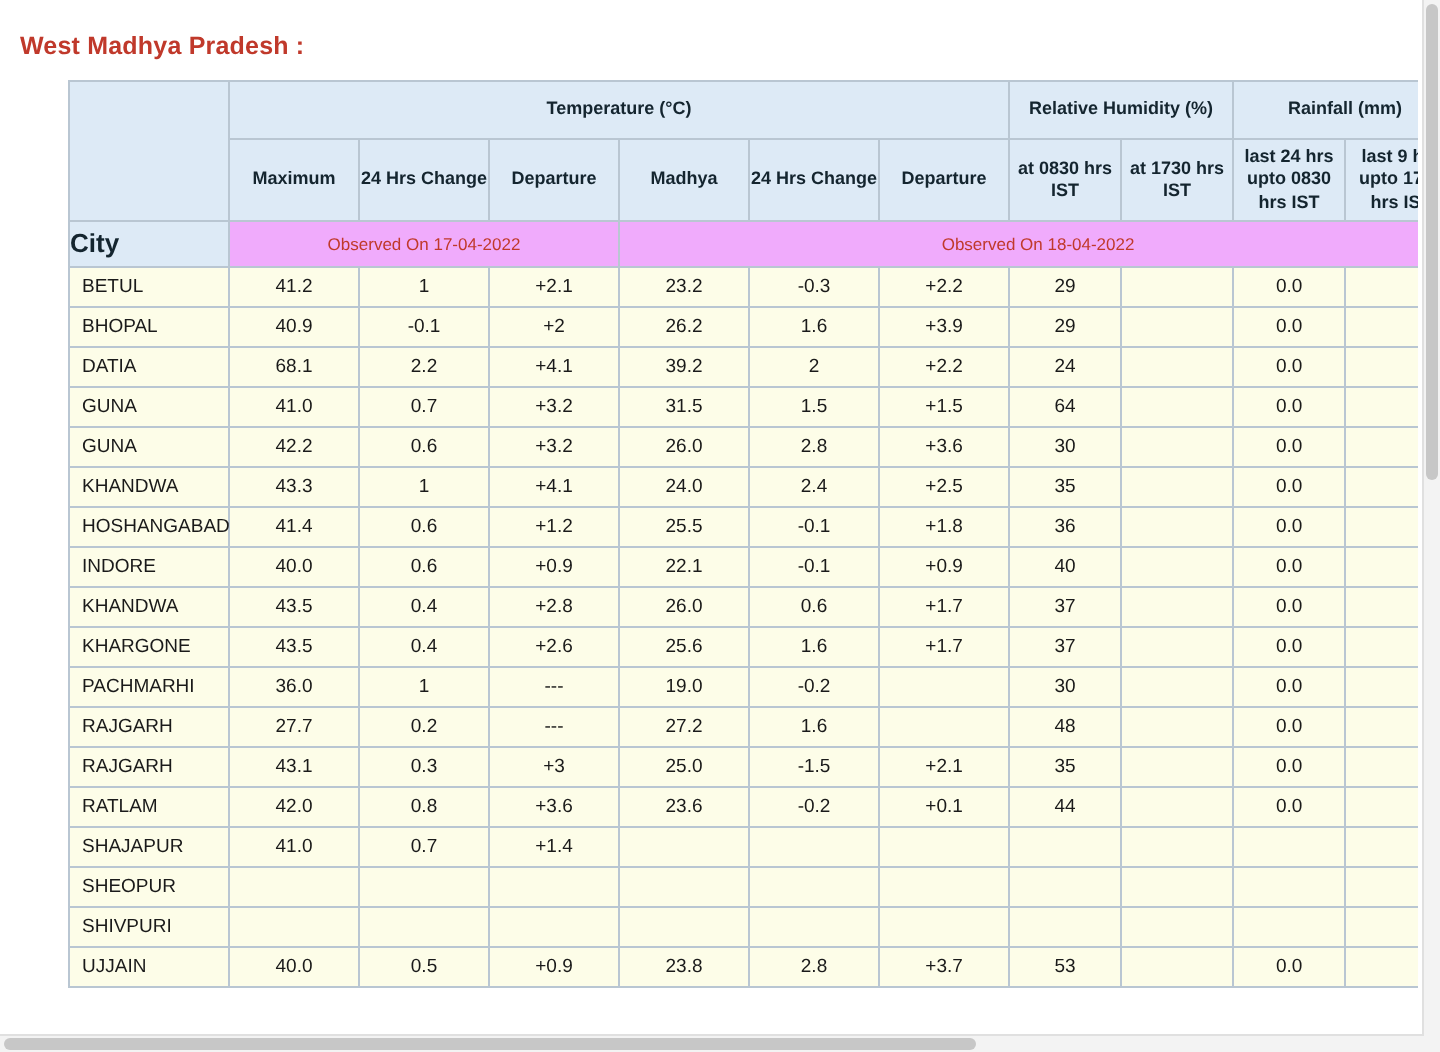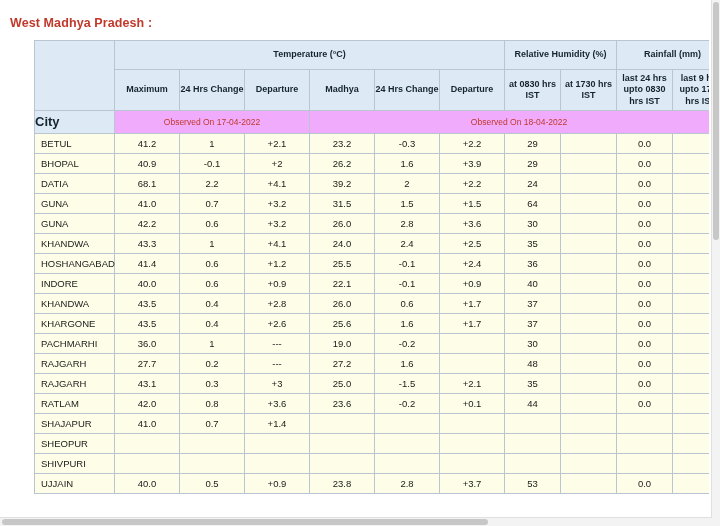--- a/index.html
+++ b/index.html
@@ -257,21 +257,21 @@
           <td class="num">0.0</td>
           <td class="num"></td>
         </tr>
         <tr>
           <td class="city">HOSHANGABAD</td>
           <td class="num">41.4</td>
           <td class="num">0.6</td>
           <td class="num">+1.2</td>
           <td class="num">25.5</td>
           <td class="num">-0.1</td>
-          <td class="num">+2.4</td>
+          <td class="num">+1.8</td>
           <td class="num">36</td>
           <td class="num"></td>
           <td class="num">0.0</td>
           <td class="num"></td>
         </tr>
         <tr>
           <td class="city">INDORE</td>
           <td class="num">40.0</td>
           <td class="num">0.6</td>
           <td class="num">+0.9</td>

